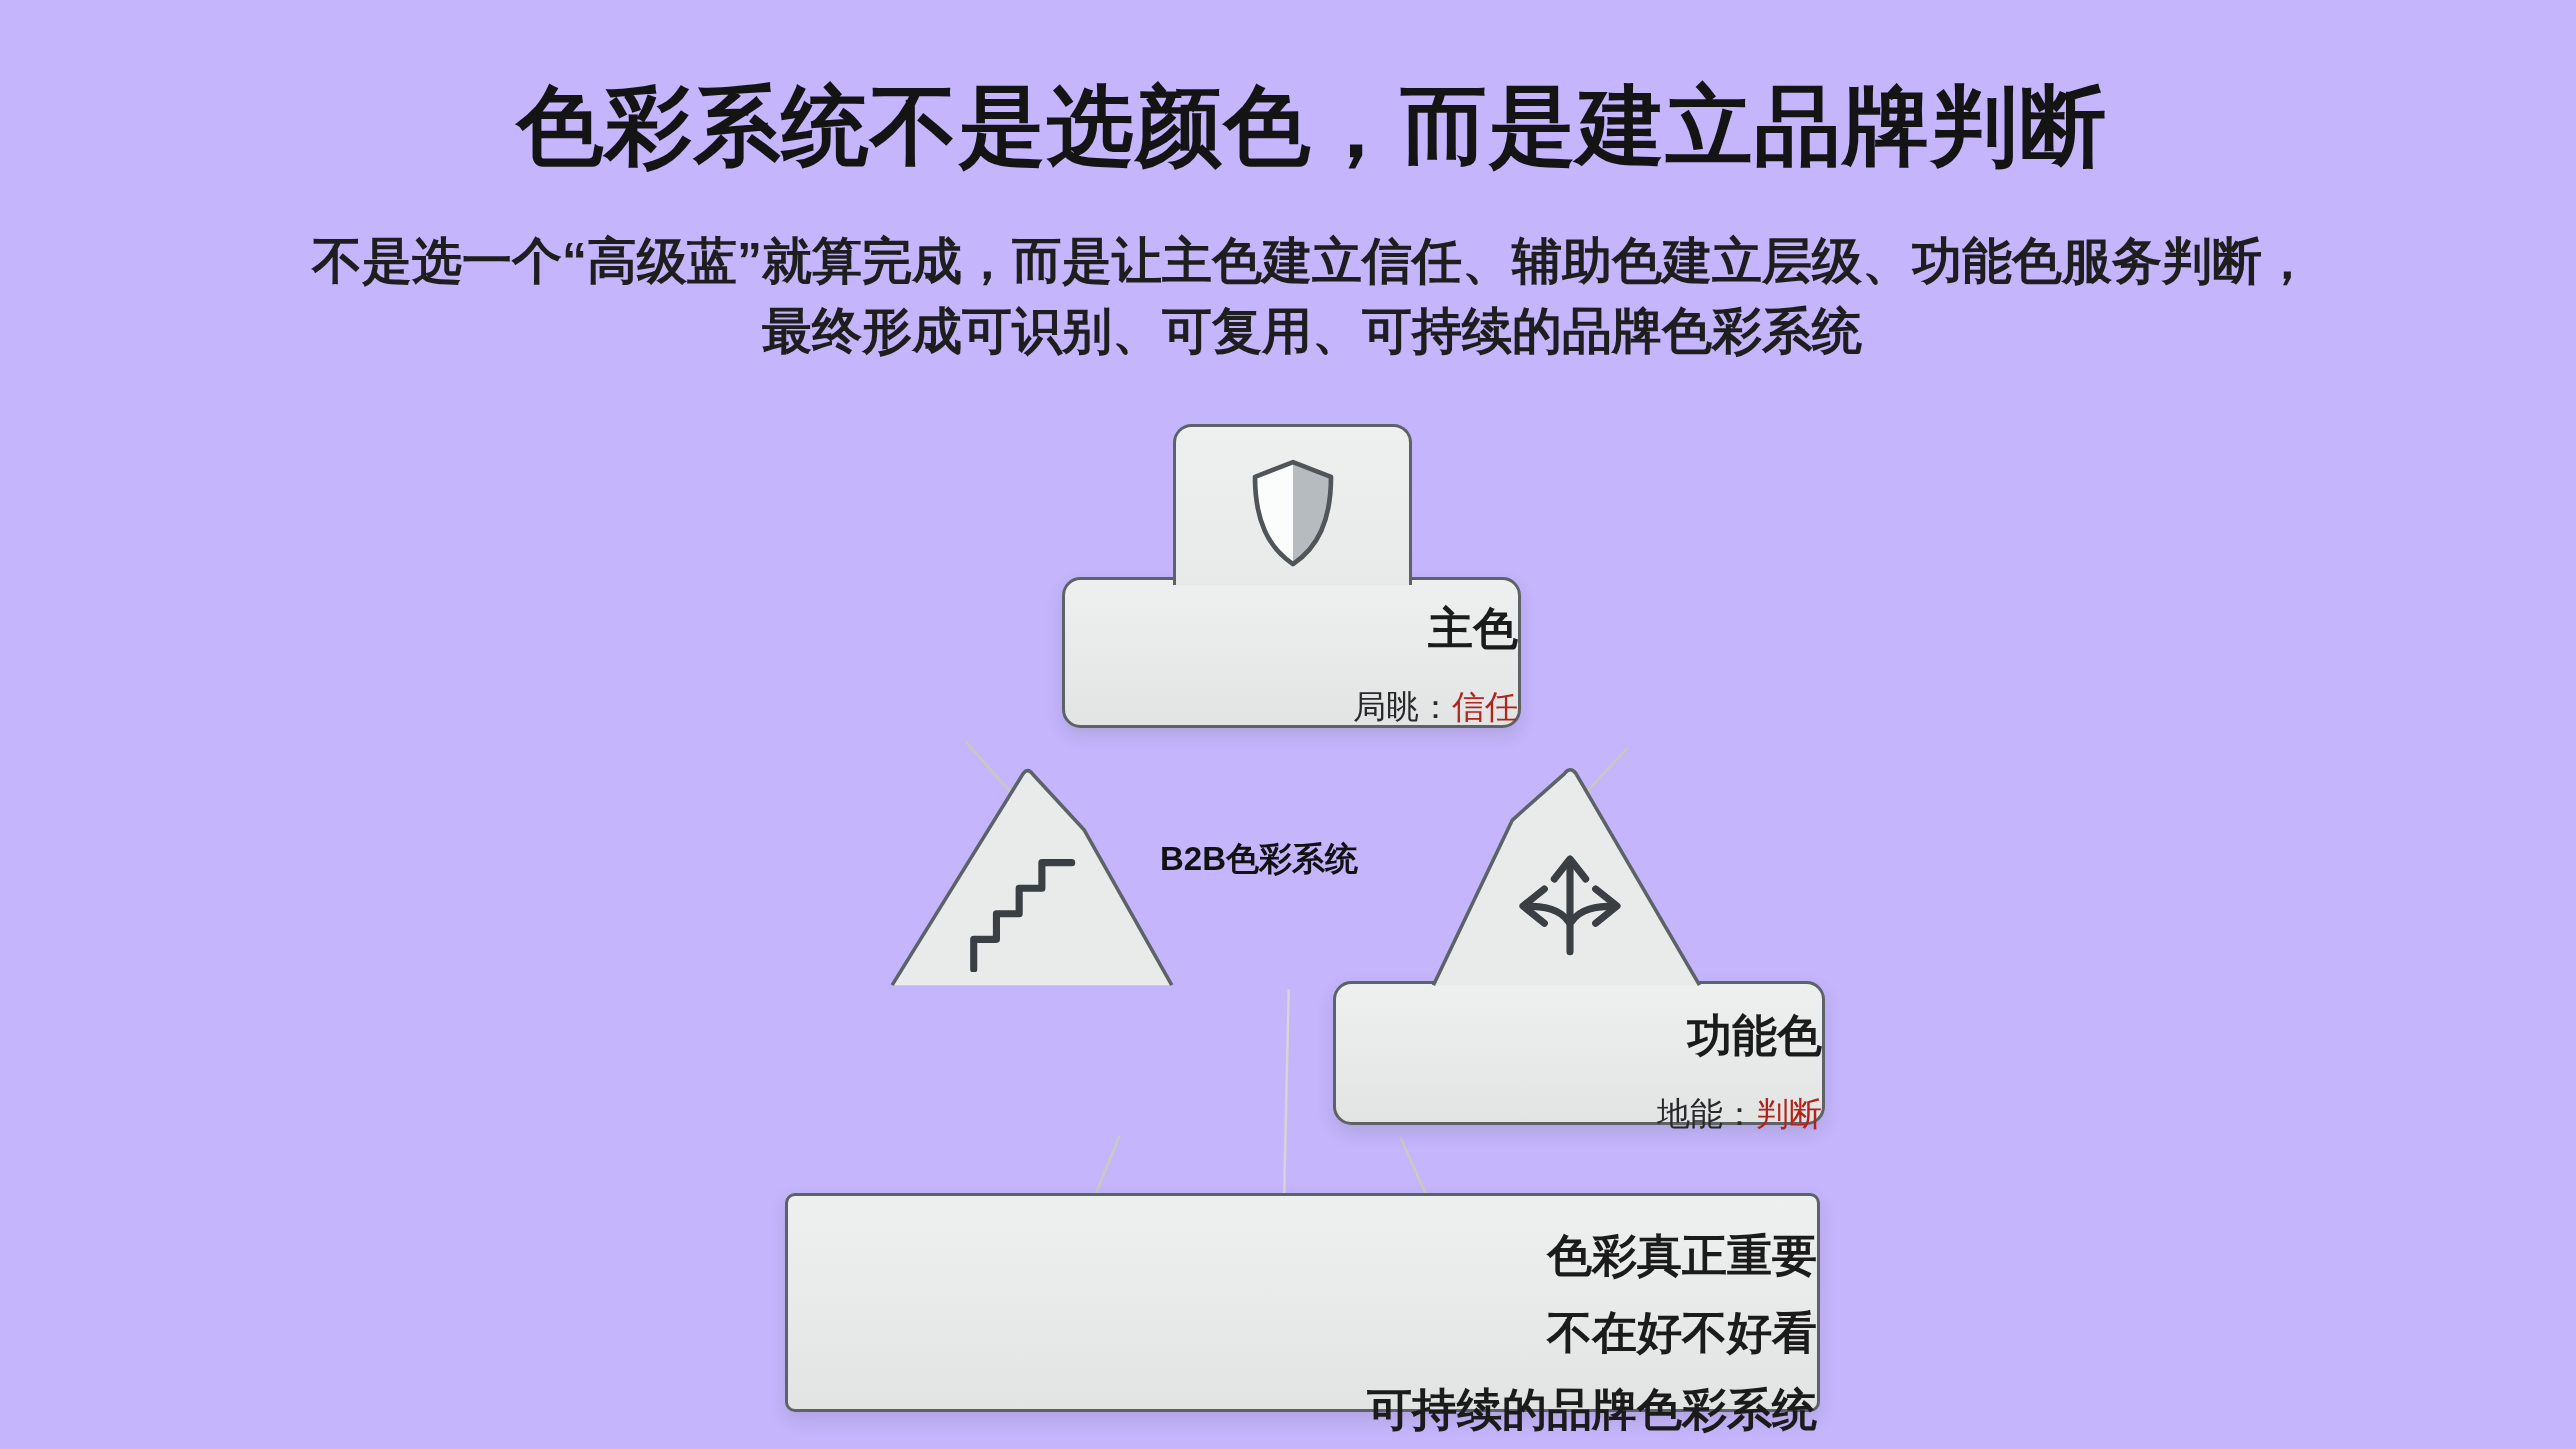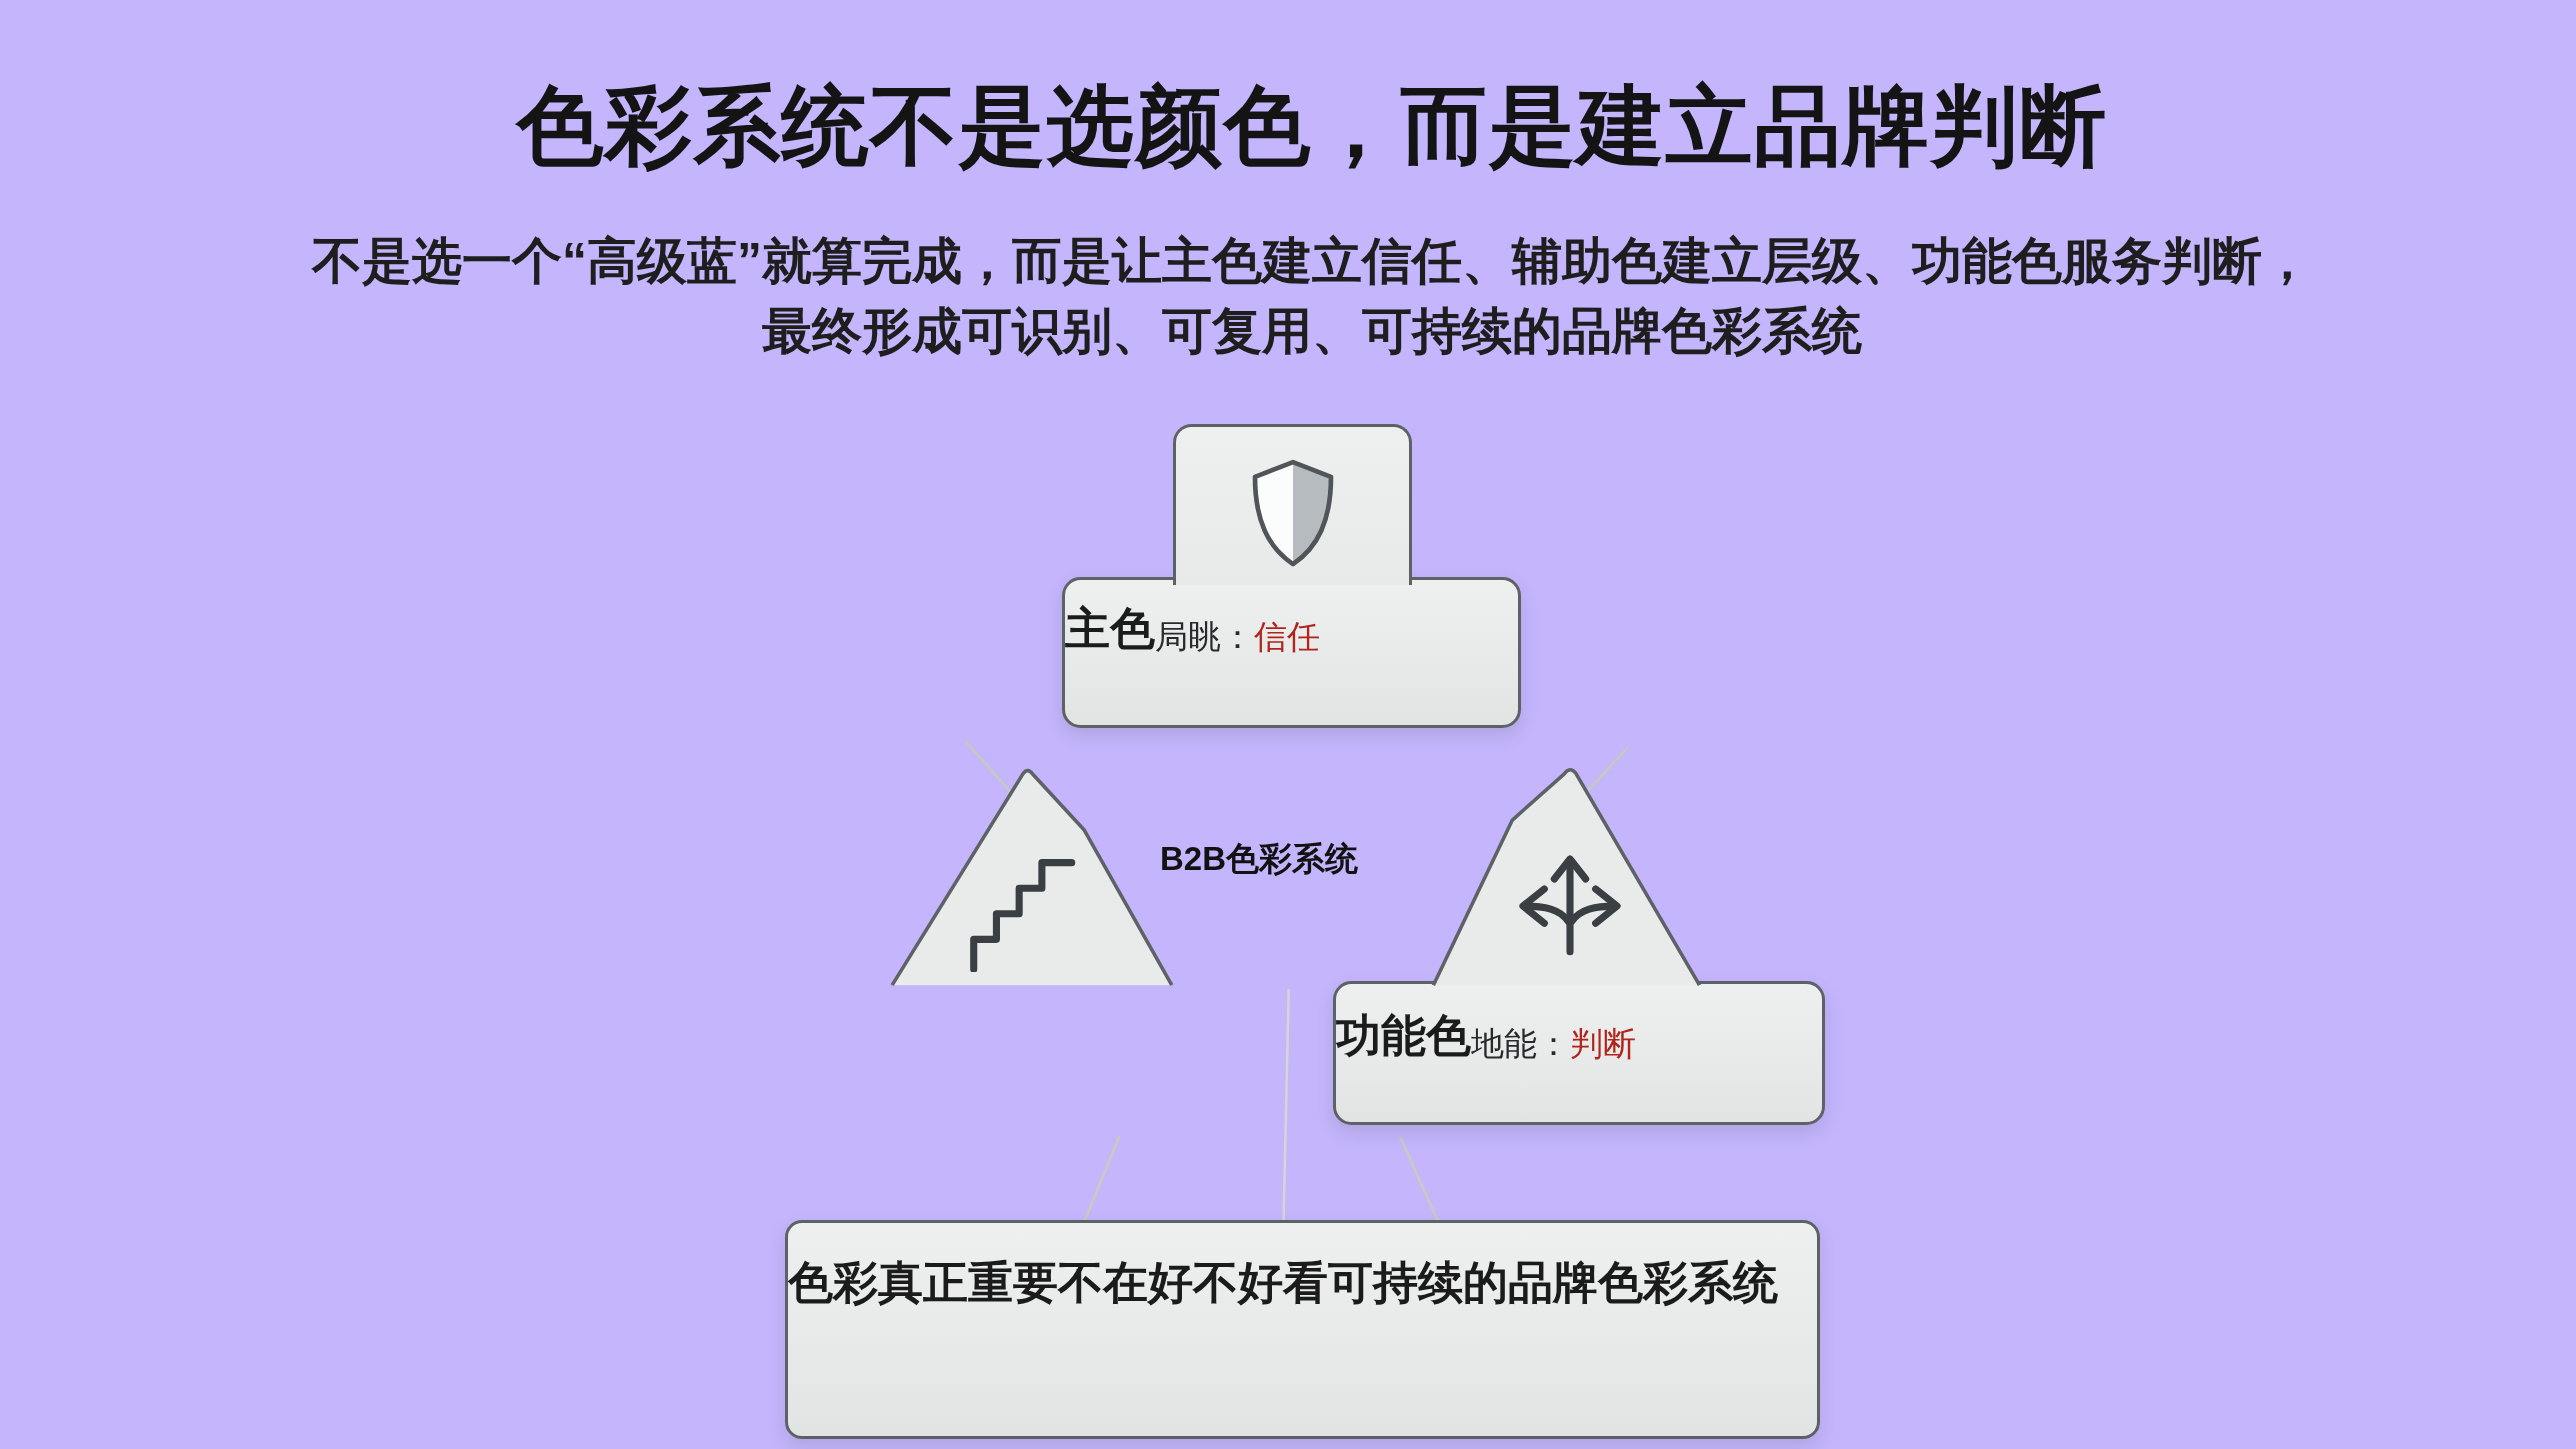--- a/index.html
+++ b/index.html
@@ -35,23 +35,24 @@
 
   
   .connectors{left:0;top:0;z-index:1;}
 
   
   .node-box{
     background:linear-gradient(180deg,#eef0ef 0%,#e8eaea 55%,#e2e4e4 100%);
     border:3.6px solid #5d6267;
     border-radius:18.5px;
     box-shadow:0 7.1px 17px rgba(80,80,72,.16);
-    display:flex;flex-direction:row;align-items:flex-start;justify-content:flex-start;
+    display:flex;flex-direction:column;align-items:flex-end;justify-content:flex-start;
     z-index:2;
     box-sizing:border-box;
+    gap:20px;
   }
   .node-title{
     font-size:45px;
     font-weight:800;
     color:#1b1b1b;
     line-height:1.1;
   }
   .node-role{
     margin-top:11.4px;
     font-size:33px;
@@ -80,23 +81,22 @@
   .center-label{
     left:1028px;top:837px;width:462px;
     text-align:center;
     font-size:33px;font-weight:800;color:#121212;
     z-index:2;
   }
 
   .conclusion-box{
     left:785px;top:1193px;width:1035px;height:219px;
     padding-top:31px;
-    border-radius:17px;
+    border-radius:10px;
     justify-content:flex-start;
-    margin-top:27px;
   }
   .conclusion-line{
     font-size:45px;font-weight:800;color:#1b1b1b;
     line-height:57px;text-align:center;
   }
 </style>
 </head>
 <body>
 
 <div class="stage">

